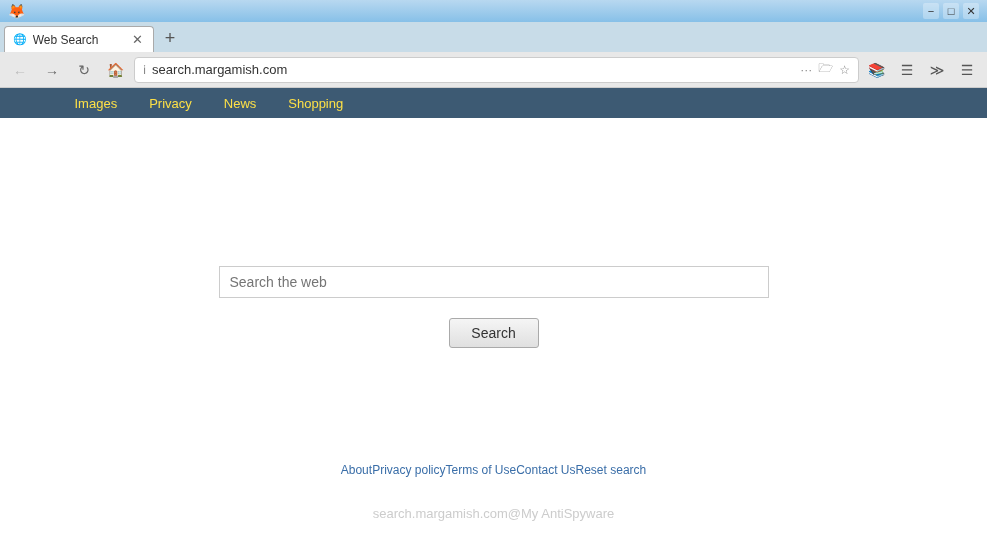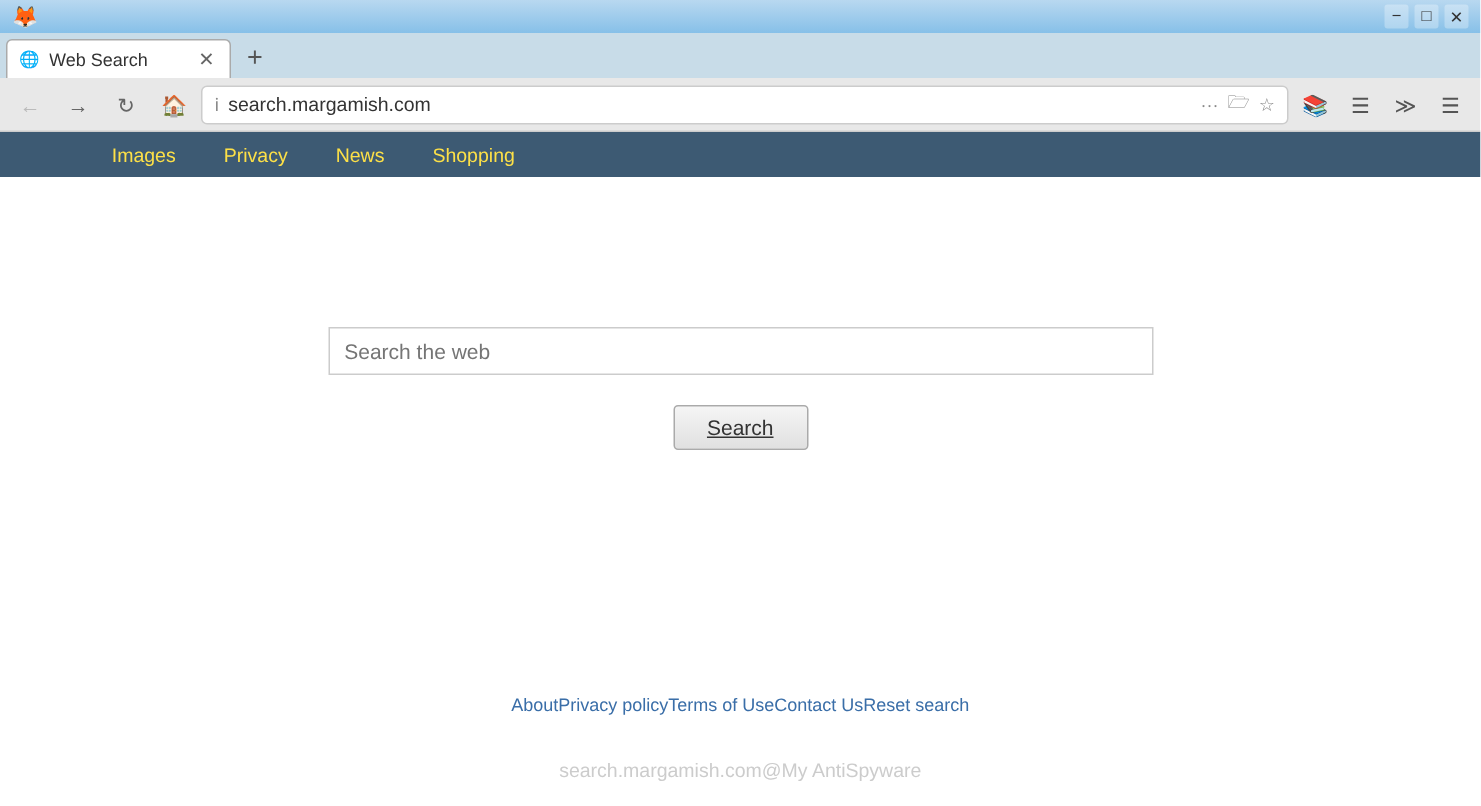--- a/index.html
+++ b/index.html
@@ -175,41 +175,41 @@
       justify-content: flex-start;
       padding-top: 100px;
       height: calc(537px - 22px - 30px - 36px - 30px);
       position: relative;
     }
     .search-box-wrapper {
       display: flex;
       flex-direction: column;
       align-items: center;
       gap: 20px;
+      margin-top: 48px;
     }
     .search-input {
       width: 550px;
       height: 32px;
       border: 1px solid #ccc;
       border-radius: 0;
       font-size: 14px;
       padding: 0 10px;
       color: #999;
       outline: none;
     }
     .search-button {
       width: 90px;
       height: 30px;
       background: linear-gradient(to bottom, #f5f5f5, #e0e0e0);
       border: 1px solid #aaa;
       border-radius: 3px;
       font-size: 14px;
       color: #333;
       cursor: pointer;
-      text-decoration: underline;
     }
     .footer-links {
       position: absolute;
       bottom: 60px;
       display: flex;
       font-size: 12px;
     }
     .footer-links a {
       color: #3a6ea8;
       text-decoration: none;

